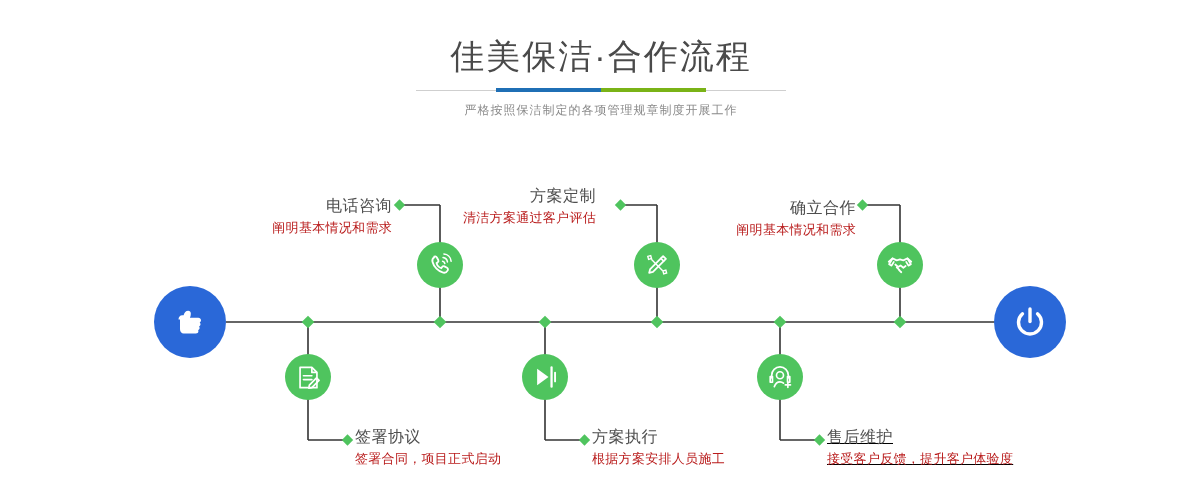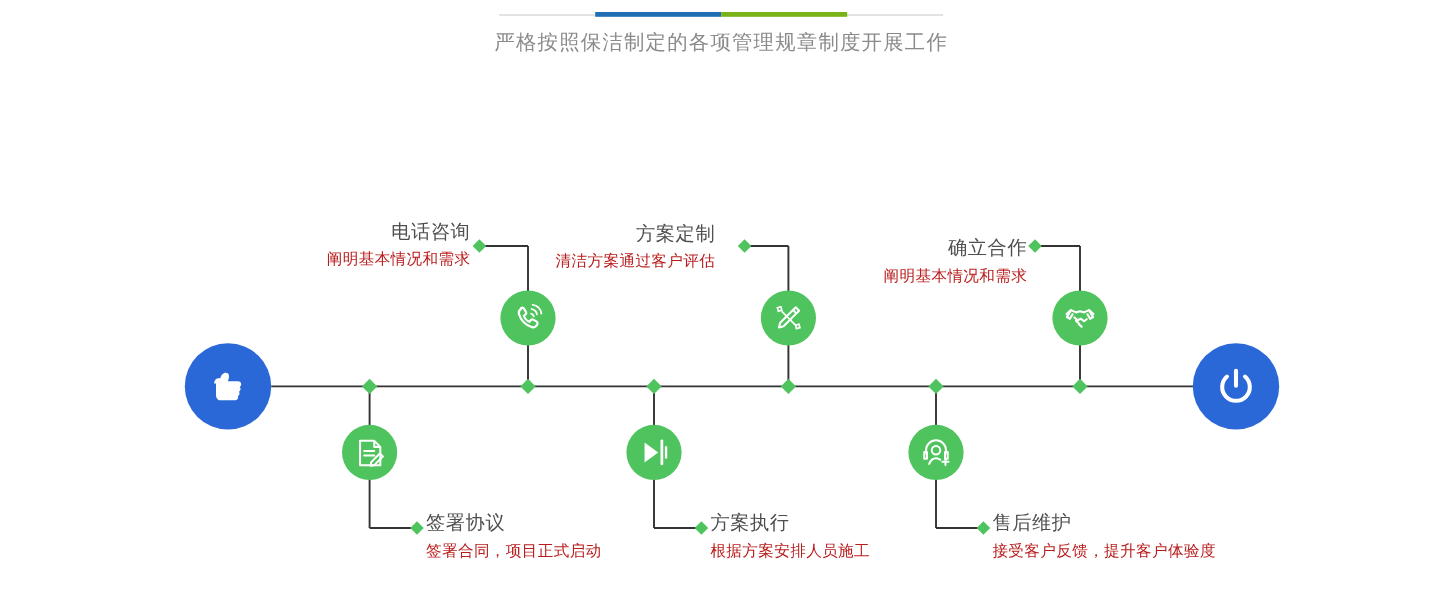--- a/index.html
+++ b/index.html
@@ -56,21 +56,21 @@
   .divider .seg-green {
     position: absolute;
     top: 0;
     left: 185px;
     width: 105px;
     height: 4px;
     background: #7ab317;
   }
   .subtitle {
     margin-top: 10px;
-    font-size: 17px;
+    font-size: 12px;
     color: #8a8a8a;
     letter-spacing: 1px;
   }
 
   
   .flow {
     position: absolute;
     top: 0;
     left: 0;
     width: 1202px;
@@ -126,20 +126,21 @@
     margin-top: 2px;
     letter-spacing: 0.3px;
   }
   .label.align-right { text-align: right; }
   .label.align-left  { text-align: left; }
 </style>
 </head>
 <body>
 
 <div class="header">
+  <div class="title">佳美保洁·合作流程</div>
   <div class="divider">
     <div class="line-gray"></div>
     <div class="seg-blue"></div>
     <div class="seg-green"></div>
   </div>
   <div class="subtitle">严格按照保洁制定的各项管理规章制度开展工作</div>
 </div>
 
 <div class="flow">
 
@@ -245,21 +246,21 @@
     <svg width="28" height="28" viewBox="0 0 32 32">
       <path fill="none" stroke="#ffffff" stroke-width="1.9" stroke-linecap="round" d="M6.5 17v-3a9.5 9.5 0 0 1 19 0v3"></path>
       <path fill="none" stroke="#ffffff" stroke-width="1.9" stroke-linejoin="round" d="M4.8 15.5h2.6v6.5H4.8zM24.6 15.5h2.6v6.5h-2.6z"></path>
       <circle cx="16" cy="14" r="4" fill="none" stroke="#ffffff" stroke-width="1.9"></circle>
       <path fill="none" stroke="#ffffff" stroke-width="1.9" stroke-linecap="round" d="M9.5 27c1.3-3.6 3.8-5.5 6.5-5.5 1.4 0 2.8 0.5 4 1.5"></path>
       <line x1="22" y1="25" x2="28" y2="25" stroke="#ffffff" stroke-width="1.9" stroke-linecap="round"></line>
       <line x1="25" y1="22" x2="25" y2="28" stroke="#ffffff" stroke-width="1.9" stroke-linecap="round"></line>
     </svg>
   </div>
 
-  <div class="label align-right" style="left:180px; top:184px; width:212px;">
+  <div class="label align-right" style="left:180px; top:196px; width:212px;">
     <div class="lab-title">电话咨询</div>
     <div class="lab-sub">阐明基本情况和需求</div>
   </div>
 
   <div class="label align-right" style="left:384px; top:186px; width:212px;">
     <div class="lab-title">方案定制</div>
     <div class="lab-sub">清洁方案通过客户评估</div>
   </div>
 
   <div class="label align-right" style="left:644px; top:198px; width:212px;">
@@ -270,18 +271,18 @@
   <div class="label align-left" style="left:592px; top:427px; width:260px;">
     <div class="lab-title">方案执行</div>
     <div class="lab-sub">根据方案安排人员施工</div>
   </div>
 
   <div class="label align-left" style="left:355px; top:427px; width:260px;">
     <div class="lab-title">签署协议</div>
     <div class="lab-sub">签署合同，项目正式启动</div>
   </div>
 
-  <div class="label align-left" style="left:827px; top:427px; width:300px;">
+  <div class="label align-left" style="left:827px; top:427px; width:300px;text-decoration:underline;">
     <div class="lab-title">售后维护</div>
     <div class="lab-sub">接受客户反馈，提升客户体验度</div>
   </div>
 
 </div>
 
 </body></html>

